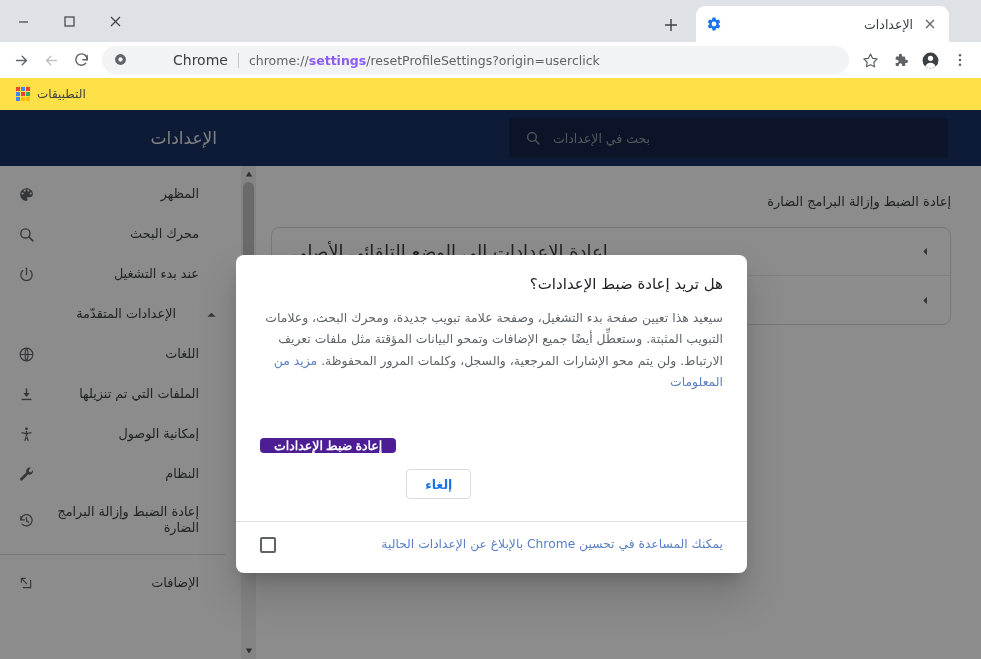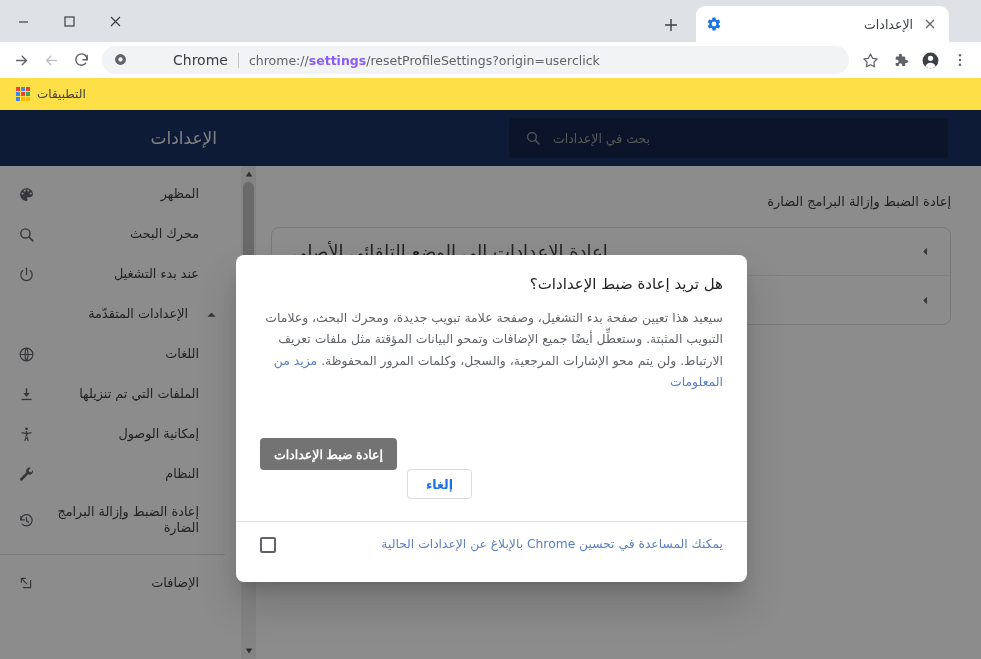--- a/index.html
+++ b/index.html
@@ -128,21 +128,21 @@
     display: flex; flex-direction: row-reverse;
   }
 
   
   .sidebar {
     width: 241px; flex: 0 0 241px; background: #ffffff; padding-top: 8px;
     position: relative;
   }
   .nav-item {
     height: 40px; display: flex; flex-direction: row-reverse;
-    align-items: center; padding: 0 24px 0 16px; gap: 0;
+    align-items: center; padding: 0 24px 0 16px; gap: 12px;
   }
   .nav-item .icon {
     width: 20px; flex: 0 0 20px; display: flex; align-items: center;
     justify-content: center; color: #5f6368;
   }
   .nav-item .label {
     flex: 1; text-align: right; padding-right: 18px; font-size: 12.8px;
     color: #3c4043; line-height: 1.25;
   }
   .nav-item.two-line { height: 52px; }
@@ -211,31 +211,31 @@
   .dialog-text {
     font-size: 12.4px; line-height: 1.72; color: #5f6368;
     text-align: right;
   }
   .dialog-text .lnk { color: #5a7fc4; text-decoration: none; }
   .dialog-actions {
     display: flex; flex-direction: row-reverse; gap: 10px;
     padding: 26px 24px 22px 24px;
   }
   .btn-primary {
-    background: #737373; color: #fff; border: none; border-radius: 4px;
-    height: 32px; padding: 0 14px; font-size: 12.5px; font-weight: 600;
-    font-family: Liberation Sans, sans-serif; display: flex; align-items: center;
+    background: #4c1d95; color: #fff; border: none; border-radius: 4px;
+    height: 15px; padding: 0 14px; font-size: 12.5px; font-weight: 600;
+    font-family: Liberation Serif, serif; display: flex; align-items: center;
   }
   .btn-secondary {
     background: #fff; color: #1a73e8; border: 1px solid #dadce0;
     border-radius: 4px; height: 30px; padding: 0 18px; font-size: 12.5px;
     font-weight: 600; font-family: inherit; display: flex; align-items: center; margin-top: 31px;
   }
   .dialog-footer {
-    border-top: 1px solid #e0e0e0; padding: 14px 24px 28px 24px;
+    border-top: 1px solid #e0e0e0; padding: 14px 24px 19px 24px;
     display: flex; flex-direction: row-reverse; align-items: center; gap: 14px;
   }
   .checkbox {
     width: 16px; height: 16px; flex: 0 0 16px; border: 2px solid #5f6368;
     border-radius: 2px; background: #fff;
   }
   .footer-label {
     font-size: 12.3px; color: #5a7fc4; text-align: right; flex: 1;
     line-height: 1.4;
   }

